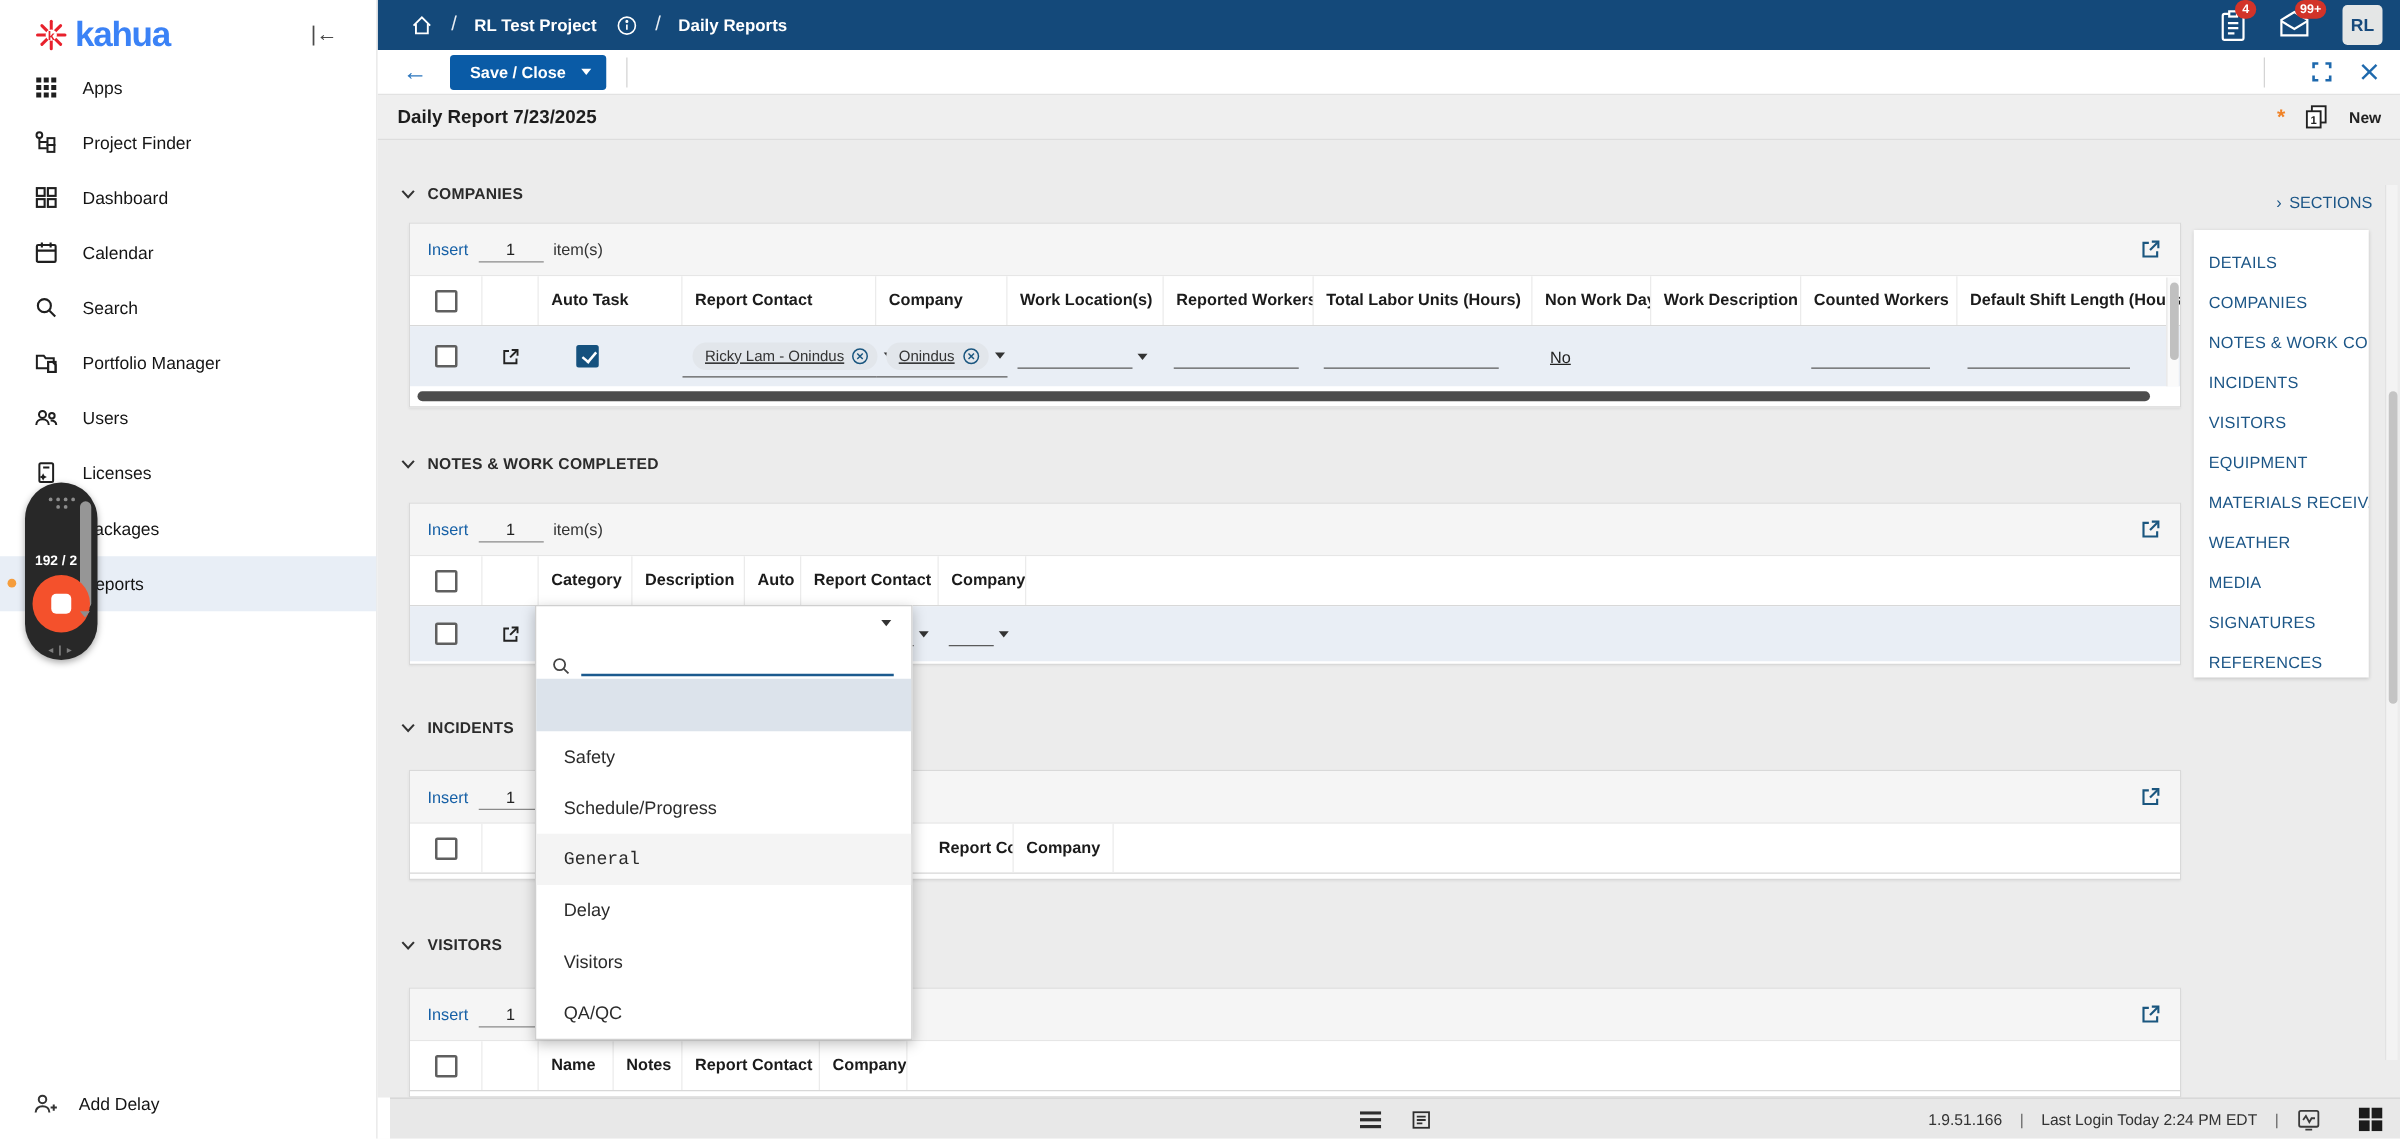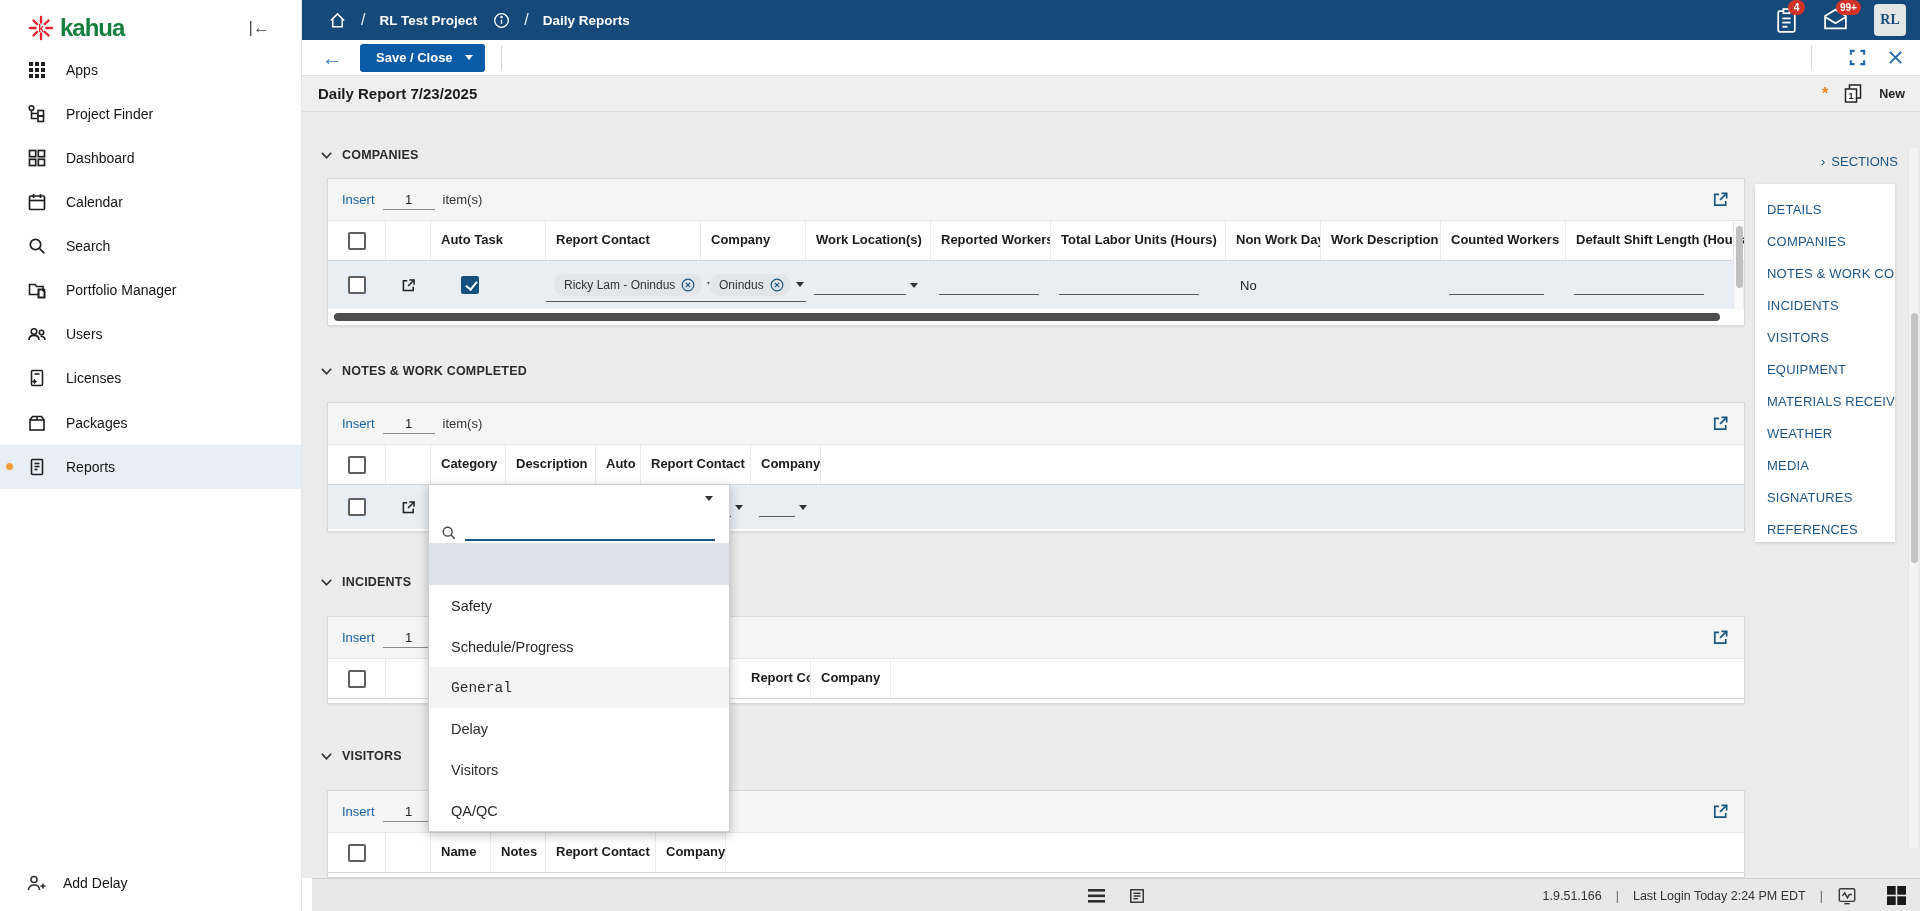--- a/index.html
+++ b/index.html
@@ -4,21 +4,21 @@
 <style>
   * { margin:0; padding:0; box-sizing:border-box; }
   html,body { width:1920px; height:911px; overflow:hidden; background:#fff;
     font-family:"Liberation Sans", sans-serif; }
   #app { position:relative; width:1920px; height:911px; overflow:hidden; }
   .abs { position:absolute; }
 
   
   #sidebar { left:0; top:0; width:302px; height:911px; background:#fff; border-right:1px solid #e5e5e5; z-index:5; }
   #logo-row { position:absolute; left:0; top:8px; width:302px; height:40px; display:flex; align-items:center; padding-left:26px; }
-  #logo-text { color:#15803d; font-size:24px; font-weight:bold; letter-spacing:-1px; margin-left:4px; }
+  #logo-text { color:#3b82f6; font-size:28px; font-weight:bold; letter-spacing:-1px; margin-left:4px; }
   #collapse-btn { position:absolute; right:32px; top:10px; font-size:17px; color:#4a4a4a; cursor:pointer; }
   .nav-item { position:absolute; left:0; right:0; height:44px; display:flex; align-items:center; padding-left:27px; gap:19px; font-size:14px; color:#141414; cursor:pointer; }
   .nav-item.active { background:#E8EEF6; }
   .nav-ic { width:20px; height:20px; flex:0 0 20px; }
   .nav-ic svg { display:block; }
   #reports-dot { left:6px; top:463px; width:7px; height:7px; border-radius:50%; background:#F59D3D; }
   #add-person { position:absolute; left:0; bottom:8px; height:40px; display:flex; align-items:center; padding-left:26px; gap:17px; font-size:14px; color:#141414; cursor:pointer; }
 
   
   #recorder { left:20px; top:386px; width:58px; height:142px; background:#282828; border-radius:29px; z-index:60; box-shadow:0 2px 6px rgba(0,0,0,.35); }
@@ -31,21 +31,21 @@
   #rec-arrow { position:absolute; right:6px; top:103px; width:0; height:0; border-left:4px solid transparent; border-right:4px solid transparent; border-top:5px solid #8d8d8d; }
   #rec-controls { position:absolute; left:50%; bottom:4px; transform:translateX(-50%); color:#7d7d7d; font-size:8px; letter-spacing:2px; white-space:nowrap; }
 
   
   #topbar { left:302px; top:0; width:1618px; height:40px; background:#14497A; display:flex; align-items:center; color:#fff; padding:0 14px 0 26px; }
   .crumb-sep { font-size:16px; color:#e8eef4; margin:0 14px; font-weight:300; }
   .crumb-txt { font-size:13.5px; font-weight:bold; color:#fff; }
   #tb-right { margin-left:auto; display:flex; align-items:center; gap:22px; }
   .badge-wrap { position:relative; width:26px; height:26px; }
   .badge { position:absolute; top:-7px; left:14px; background:#D23329; color:#fff; font-size:10px; font-weight:bold; min-width:17px; height:15px; border-radius:8px; padding:0 4px; display:flex; align-items:center; justify-content:center; }
-  #avatar { width:32px; height:32px; background:#E4E6E6; border-radius:4px; color:#174A7C; font-weight:bold; font-size:14px; display:flex; align-items:center; justify-content:center; margin-left:4px;font-family:Liberation Serif, serif; }
+  #avatar { width:32px; height:32px; background:#E4E6E6; border-radius:4px; color:#174A7C; font-weight:bold; font-size:14px; display:flex; align-items:center; justify-content:center; margin-left:4px; }
 
   
   #toolbar { left:302px; top:40px; width:1618px; height:36px; background:#fff; border-bottom:1px solid #e2e2e2; display:flex; align-items:center; padding:0 16px 0 20px; }
   #back-arrow { color:#2D77BE; font-size:20px; line-height:1; cursor:pointer; margin-right:18px; }
   #save-close { height:28px; background:#0A5BA6; color:#fff; border:none; border-radius:3px; font-size:13px; font-weight:bold; padding:0 12px 0 16px; display:flex; align-items:center; gap:12px; cursor:pointer; font-family:inherit; }
   .v-div { width:1px; height:24px; background:#d4d4d4; margin:0 16px; }
   #tbr-right { margin-left:auto; display:flex; align-items:center; gap:20px; }
   .caret-w { width:0; height:0; border-left:4px solid transparent; border-right:4px solid transparent; border-top:5px solid #fff; }
 
   
@@ -75,21 +75,21 @@
   .hc-companies .th:nth-child(7){width:95px}.hc-companies .th:nth-child(8){width:120px}
   .hc-companies .th:nth-child(9){width:125px}.hc-companies .th:nth-child(10){width:180px;border-right:none}
   .hc-notes .th:nth-child(1){width:75px}.hc-notes .th:nth-child(2){width:90px}
   .hc-notes .th:nth-child(3){width:45px}.hc-notes .th:nth-child(4){width:110px}
   .hc-notes .th:nth-child(5){width:70px}
   .hc-incidents .th:nth-child(1){width:115px}.hc-incidents .th:nth-child(2){width:70px}
   .hc-visitors .th:nth-child(1){width:60px}.hc-visitors .th:nth-child(2){width:55px}
   .hc-visitors .th:nth-child(3){width:110px}.hc-visitors .th:nth-child(4){width:70px}
   .hspacer { flex:0 0 310px; }
   .trow { display:flex; align-items:center; background:#E9EEF5; }
-  .cell { flex:0 0 auto; display:flex; align-items:center; padding:0 8px; min-width:0; }
+  .cell { flex:0 0 auto; display:flex; align-items:center; padding:0 8px; min-width:0;text-decoration:underline; }
   .cb { width:18px; height:18px; border:2px solid #5f5f5f; border-radius:2px; background:#fff; cursor:pointer; }
   .cb.checked { background:#15517E; border-color:#15517E; position:relative; }
   .cb.checked::after { content:""; position:absolute; left:4.5px; top:1px; width:5px; height:9px; border:solid #fff; border-width:0 2px 2px 0; transform:rotate(40deg); }
   .chip { display:inline-flex; align-items:center; gap:6px; background:#E2E6EB; border-radius:11px; height:22px; padding:0 7px 0 10px; font-size:12px; color:#333; white-space:nowrap; cursor:pointer; }
   .uline { display:inline-block; border-bottom:1px solid #5a5a5a; height:20px; }
   .caret { width:0; height:0; border-left:4px solid transparent; border-right:4px solid transparent; border-top:5px solid #333; cursor:pointer; }
   .hscroll { position:absolute; left:6px; bottom:4px; height:8px; background:#4D4D4D; border-radius:4px; cursor:pointer; }
   .vscroll { position:absolute; right:1px; top:43px; width:10px; bottom:16px; background:#fafafa; border-left:1px solid #e6e6e6; }
   .vscroll i { position:absolute; left:1.5px; top:4px; width:7px; height:62px; background:#c0c0c0; border-radius:4px; display:block; cursor:pointer; }
 
@@ -261,20 +261,37 @@
             <circle cx="8" cy="6.5" r="3"></circle>
             <path d="M2.5 17 c0-3.2 2.4-5 5.5-5 s5.5 1.8 5.5 5"></path>
             <line x1="17" y1="10.5" x2="17" y2="15.5"></line>
             <line x1="14.5" y1="13" x2="19.5" y2="13"></line>
           </svg>
         </span>
       <span>Add Delay</span>
     </div>
   </div>
 
+  <div id="recorder" class="abs">
+    <span id="rec-dots">
+        <i></i>
+        <i></i>
+        <i></i>
+        <i></i>
+        <i></i>
+        <i></i>
+      </span>
+    <span id="rec-scroll"></span>
+    <span id="rec-counter">192 / 2</span>
+    <span id="rec-stop">
+        <i></i>
+      </span>
+    <span id="rec-arrow"></span>
+    <span id="rec-controls">◂❙▸</span>
+  </div>
 
   <div id="topbar" class="abs">
     <span>
         <svg width="19" height="19" viewBox="0 0 20 20" fill="none" stroke="#fff" stroke-width="1.6">
           <path d="M3 10 L10 3 L17 10"></path>
           <path d="M5 8.7 V16.5 H15 V8.7"></path>
         </svg>
       </span>
     <span class="crumb-sep">/</span>
     <span class="crumb-txt">RL Test Project</span>

